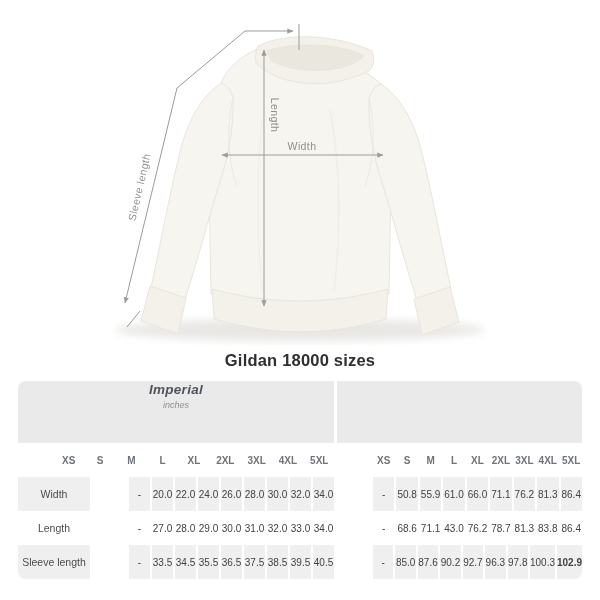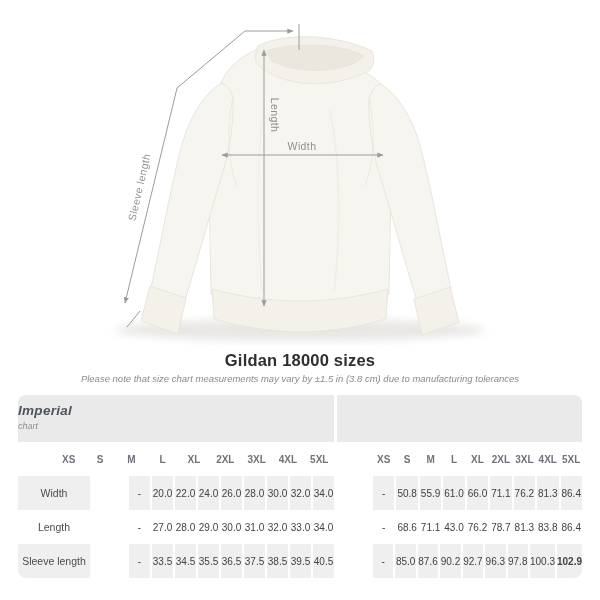--- a/index.html
+++ b/index.html
@@ -14,22 +14,22 @@
     font-size:16.5px; font-weight:bold; color:#2f2f2f; letter-spacing:.2px;
   }
   .note {
     margin:3px 0 0; text-align:center;
     font-style:italic; font-size:9.5px; color:#8a8a8a;
   }
   .table { display:flex; gap:3px; margin:11px 18px 0; }
   .group-a { width:316px; flex:none; }
   .group-b { flex:1; }
   .band {
-    height:47px; background:#eaeaea; text-align:left;
-    padding-top:8px; box-sizing:border-box;
+    height:62px; background:#eaeaea; text-align:center;
+    padding-top:1px; box-sizing:border-box;
   }
   .band-left  { border-radius:8px 0 0 0; }
   .band-right { border-radius:0 8px 0 0; }
   .band-title { font-style:italic; font-weight:bold; font-size:13.5px; color:#4f545c; letter-spacing:.3px; }
   .band-sub   { font-style:italic; font-size:9px; color:#8f8f8f; margin-top:3px; }
   .tr { display:flex; gap:3px; height:34px; }
   .cells { display:flex; gap:2px; flex:1; min-width:0;margin-left:36px; }
   .td {
     display:flex; align-items:center; justify-content:center;
     font-size:10px; color:#424242; background:transparent; white-space:nowrap;
@@ -84,27 +84,26 @@
         <line x1="264" y1="50" x2="264" y2="306" marker-start="url(#arr)" marker-end="url(#arr)"></line>
         <line x1="222" y1="155" x2="383" y2="155" marker-start="url(#arr)" marker-end="url(#arr)"></line>
       </g>
       <text x="302" y="150" text-anchor="middle">Width</text>
       <text x="271" y="115" text-anchor="middle" transform="rotate(90 271 115)">Length</text>
       <text x="143" y="188" text-anchor="middle" transform="rotate(-77 143 188)">Sleeve length</text>
     </svg>
   </div>
 
   <h1 class="title">Gildan 18000 sizes</h1>
-  <p class="note">Please note that size chart measurements may vary by ±1.5 in (3.8 cm) due to manufacturing tolerances</p>
 
   <div class="table">
     <div class="group group-a">
       <div class="band band-left">
         <div class="band-title">Imperial</div>
-        <div class="band-sub">chart</div>
+        <div class="band-sub">inches</div>
       </div>
       <div id="grid-a">
           <div class="tr head">
             <div class="cells">
               <div class="td">XS</div>
               <div class="td">S</div>
               <div class="td">M</div>
               <div class="td">L</div>
               <div class="td">XL</div>
               <div class="td">2XL</div>

